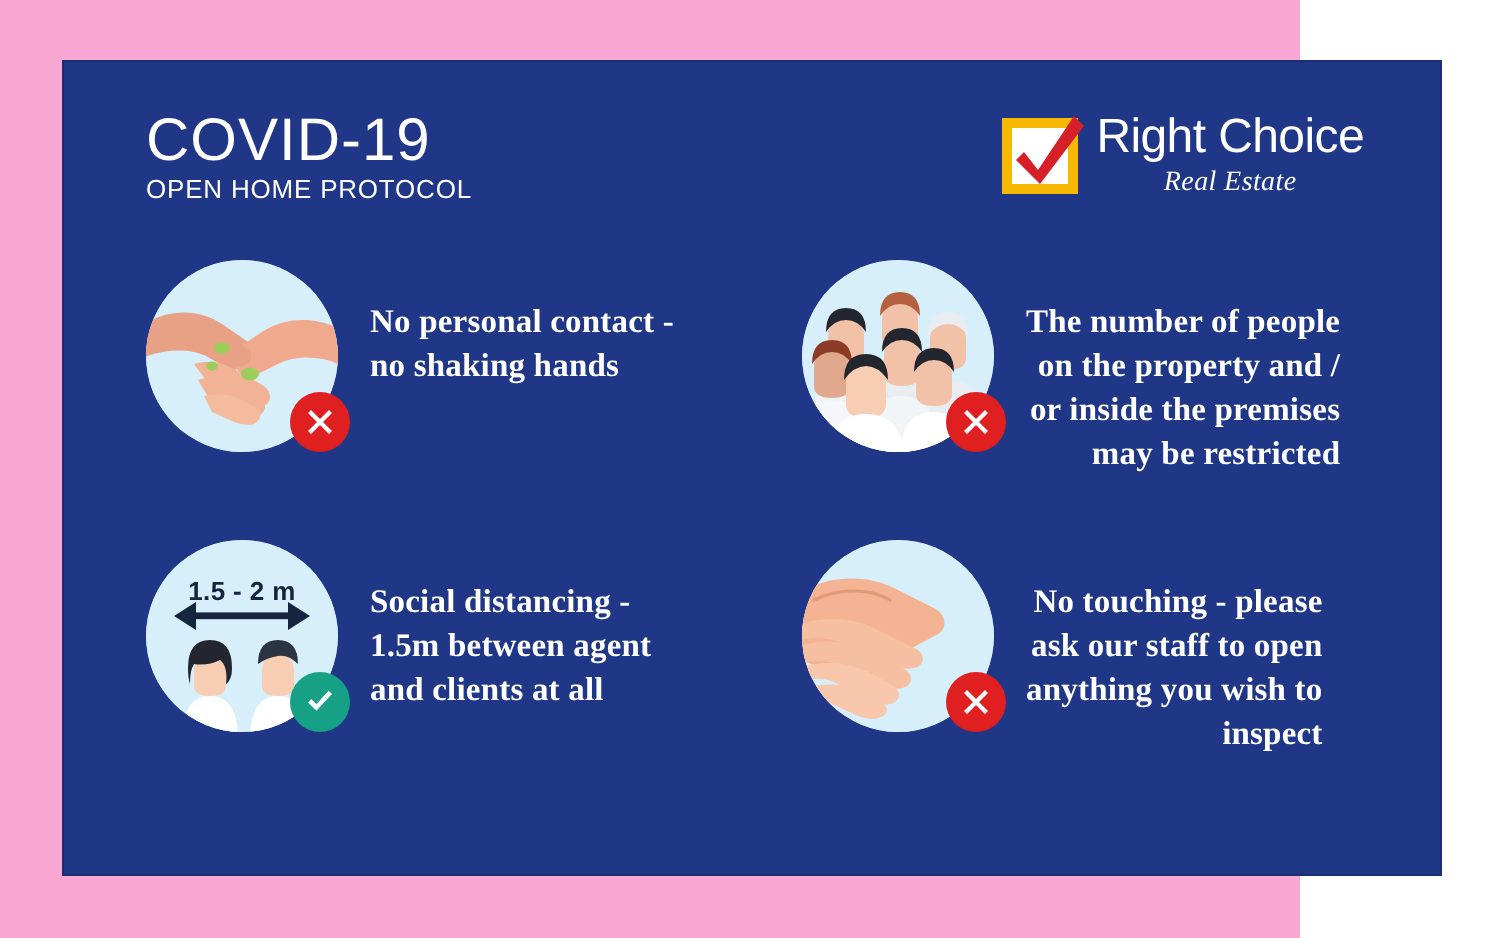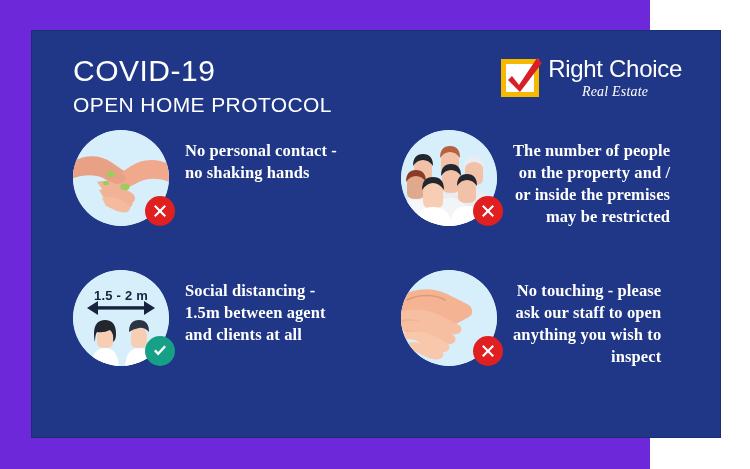--- a/index.html
+++ b/index.html
@@ -11,21 +11,21 @@
     width: 750px;
     height: 469px;
     overflow: hidden;
     font-family: "Liberation Sans", sans-serif;
   }
 
   #poster {
     position: relative;
     width: 650px;
     height: 469px;
-    background: #6d28d9;
+    background: #f9a8d4;
   }
 
   
   #panel {
     position: absolute;
     left: 32px;
     top: 31px;
     width: 688px;
     height: 406px;
     background: #1f3786;
@@ -48,24 +48,23 @@
   #main-title {
     color: #ffffff;
     font-size: 30px;
     font-weight: 400;
     letter-spacing: 0.5px;
     line-height: 1.05;
     font-family: "Liberation Sans", sans-serif;
   }
   #sub-title {
     color: #ffffff;
-    font-size: 21px;
+    font-size: 13px;
     font-weight: 400;
     letter-spacing: 0.4px;
-    margin-top: 6px;
     font-family: "Liberation Sans", sans-serif;
   }
 
   
   #logo {
     position: absolute;
     right: 38px;
     top: 26px;
     display: flex;
     align-items: flex-start;
@@ -167,21 +166,21 @@
   .badge.allow { background: #16a085; }
   .badge svg { width: 16px; height: 16px; display: block; }
 
   .item-text {
     color: #ffffff;
     font-family: "Liberation Serif", serif;
     font-size: 16.5px;
     font-weight: bold;
     line-height: 1.33;
     margin-left: 16px;
-    margin-top: 14px;
+    margin-top: 24px;
     letter-spacing: 0.1px;
   }
   .item.right .item-text { margin-left: 16px; text-align: right; }
   .item-text .line { display: block; white-space: nowrap; }
 
   
   .dist-label {
     position: absolute;
     left: 0;
     top: 18px;

